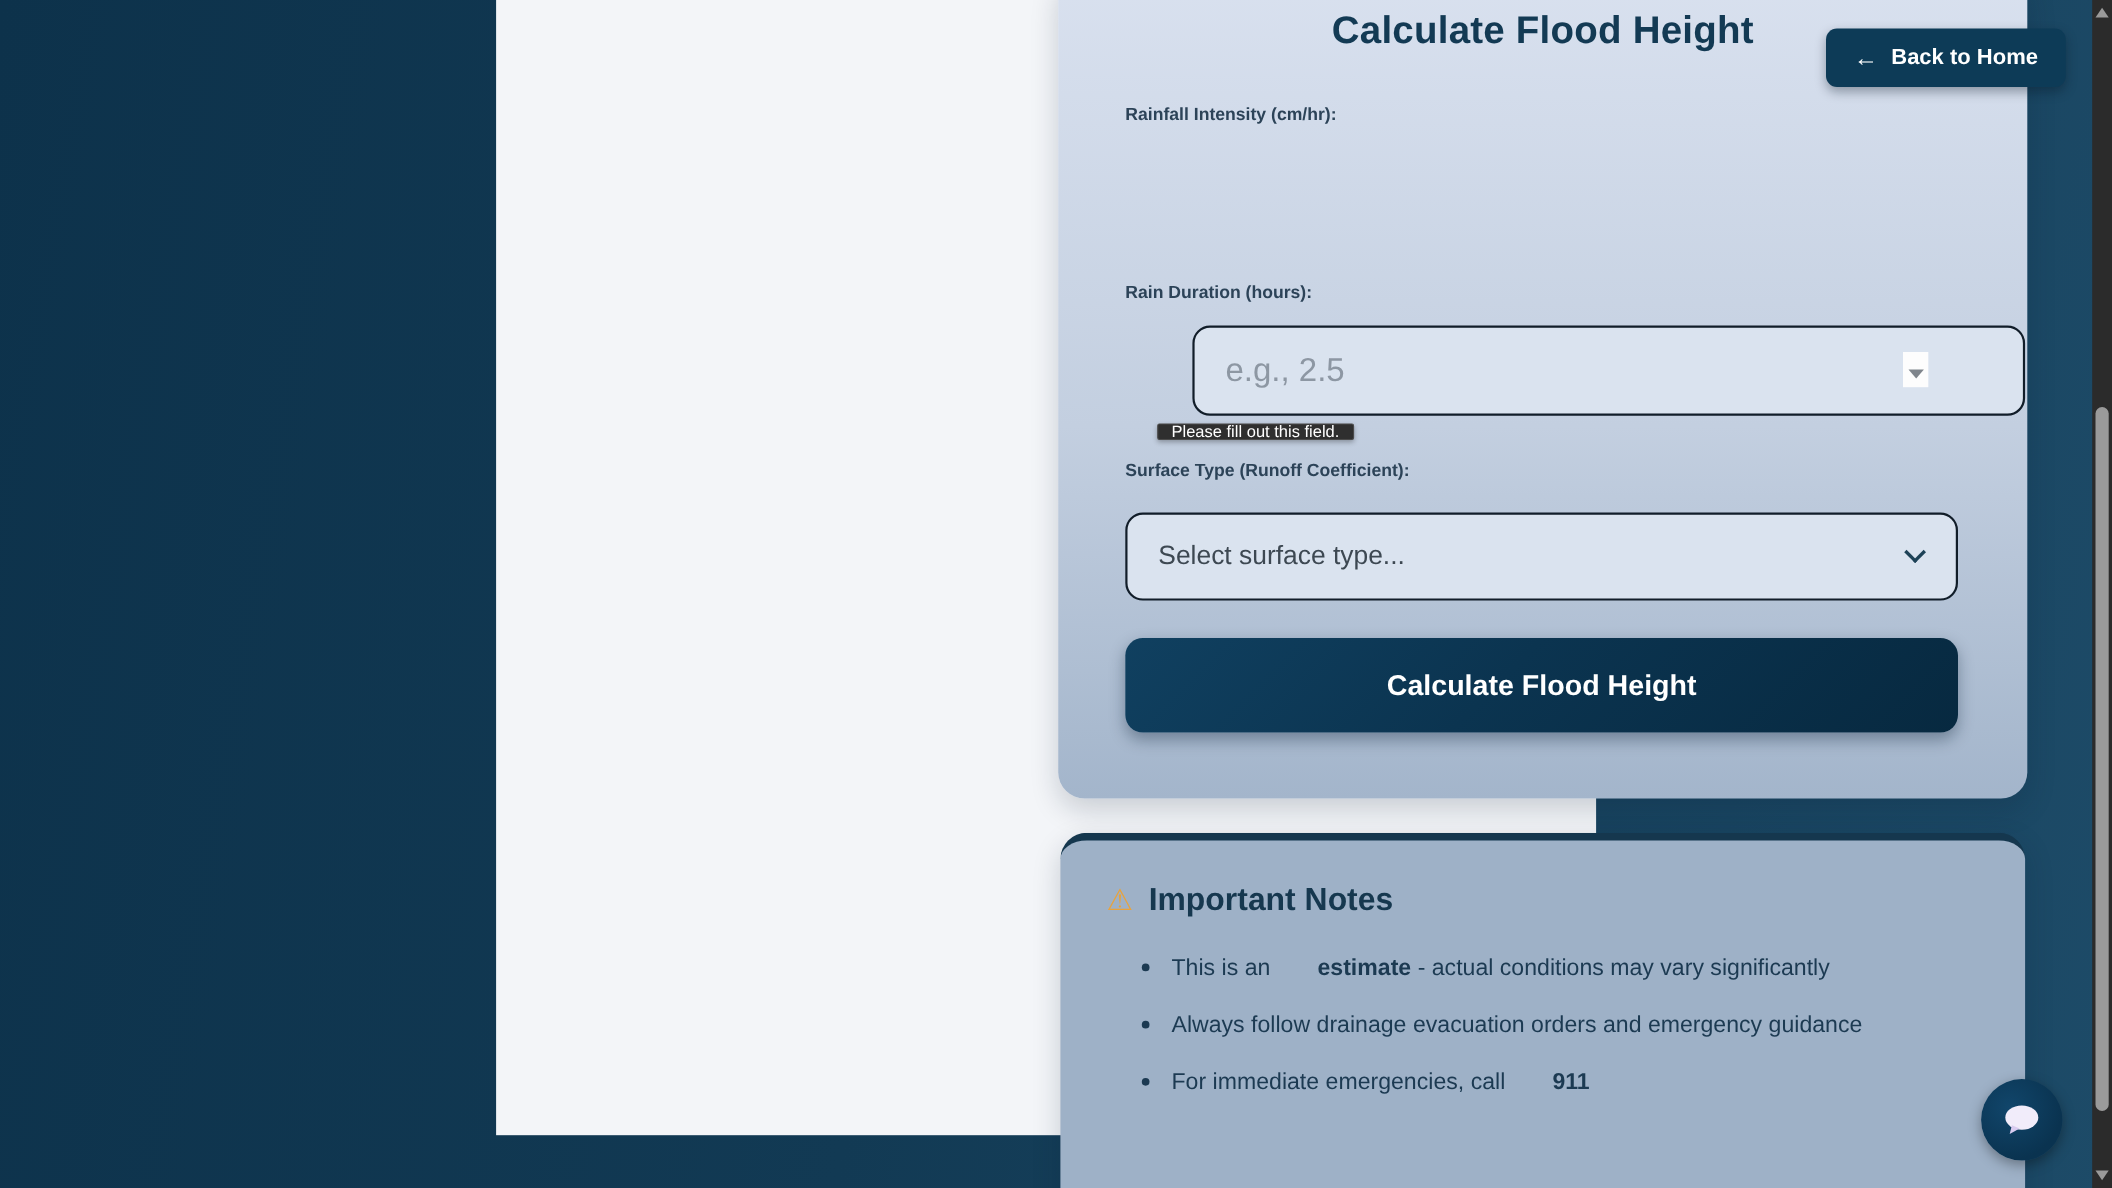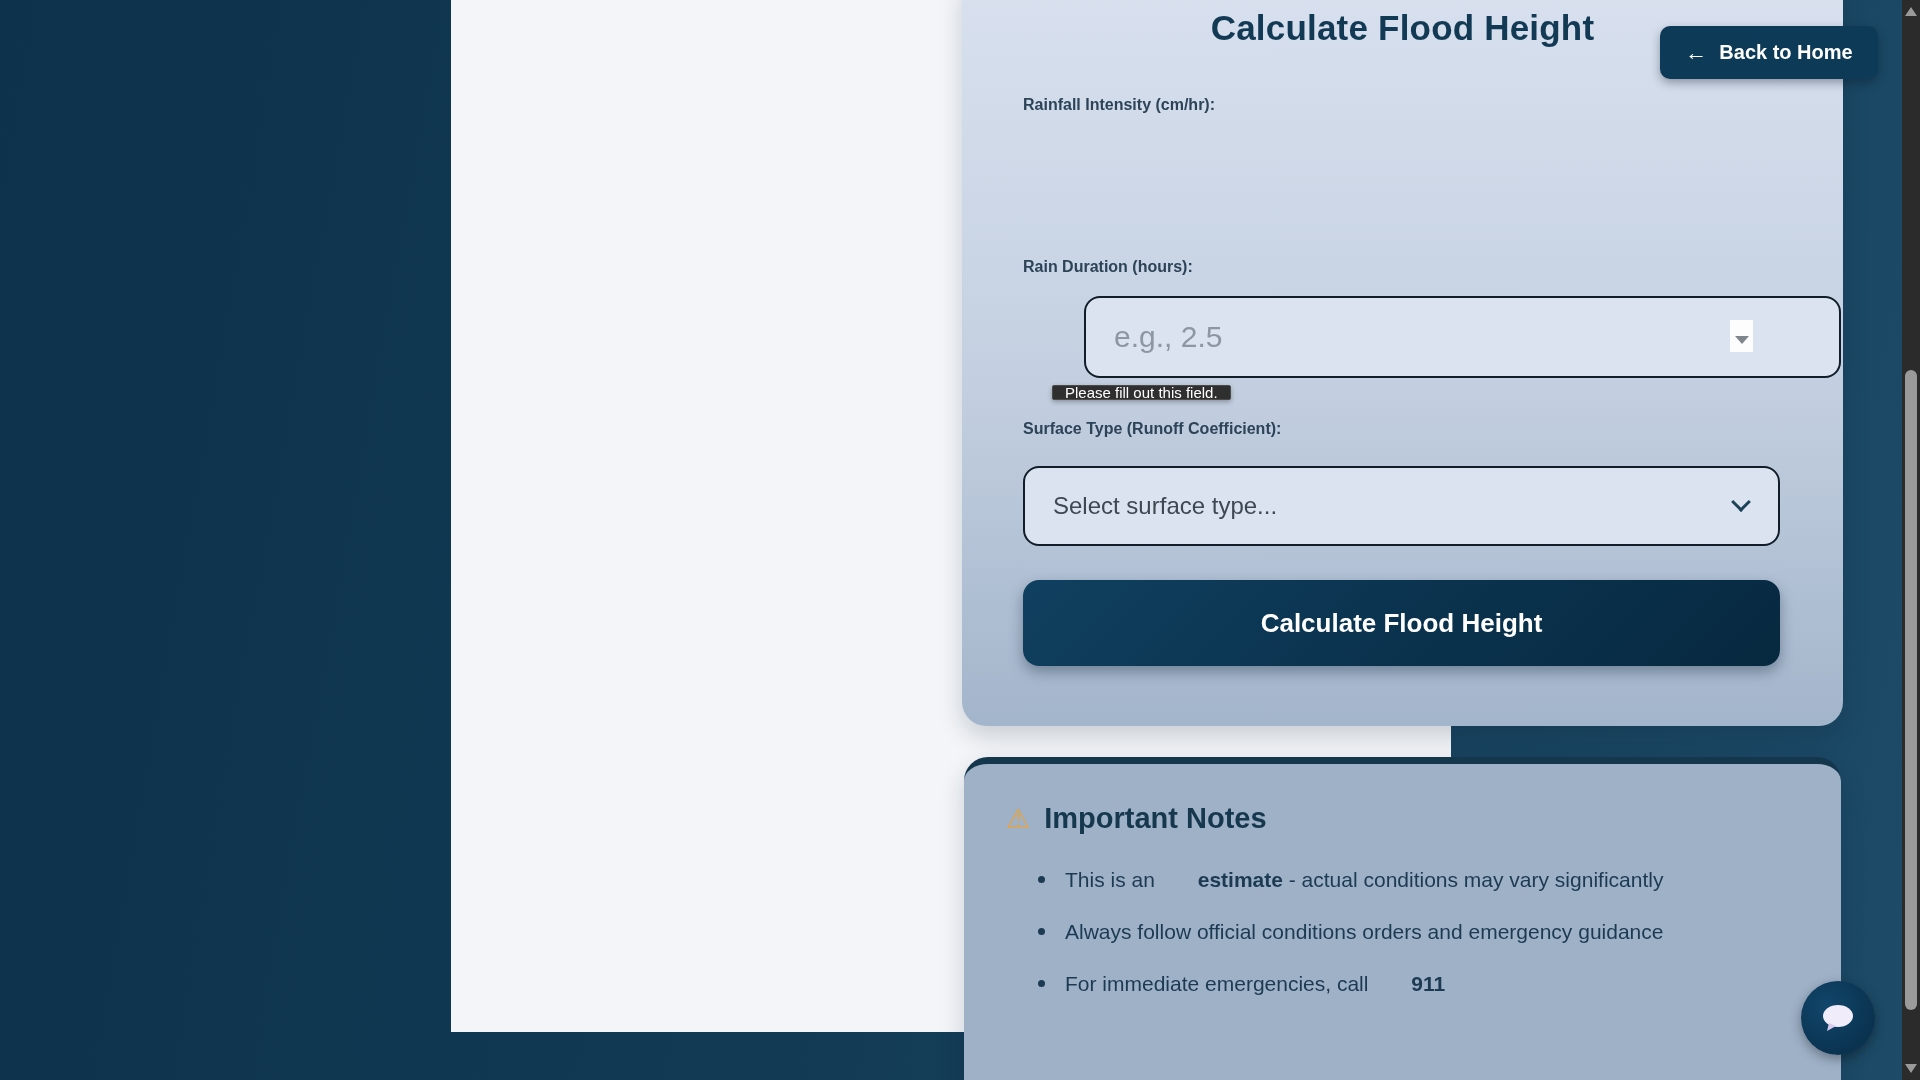--- a/index.html
+++ b/index.html
@@ -183,21 +183,21 @@
   <div class="notes-card">
     <div class="notes-heading">
       <span class="warn-icon">⚠</span>
       <span>Important Notes</span>
     </div>
     <ul class="notes-list">
       <li>
         <span>This is an </span><b>estimate</b><span> - actual conditions may vary significantly</span>
       </li>
       <li>
-        <span>Always follow official conditions orders and emergency guidance</span><b></b><span></span>
+        <span>Always follow drainage evacuation orders and emergency guidance</span><b></b><span></span>
       </li>
       <li>
         <span>For immediate emergencies, call </span><b>911</b><span></span>
       </li>
     </ul>
   </div>
 
 </div>
 
 <div class="validation-tooltip">Please fill out this field.</div>

